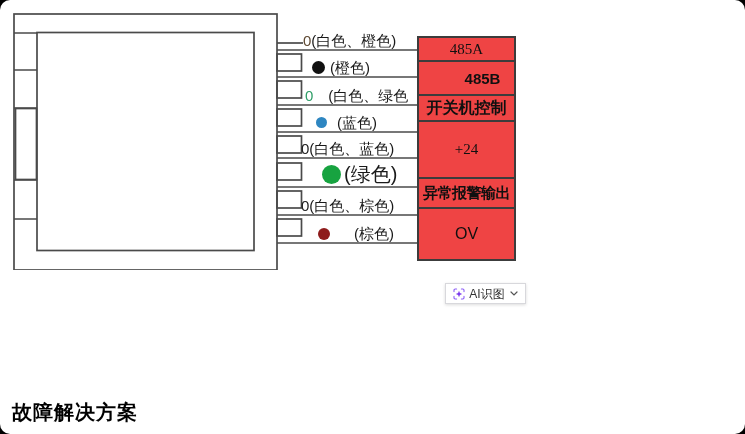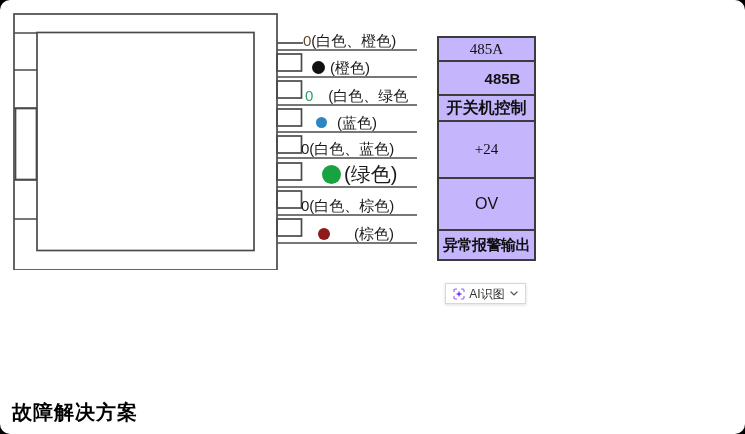--- a/index.html
+++ b/index.html
@@ -31,23 +31,23 @@
 
   .dot-2 { width:13px; height:13px; }
   .dot-4 { width:11px; height:11px; }
   .dot-6 { width:19px; height:19px; }
   .dot-8 { width:12px; height:12px; }
 
   
   .terminals { position:absolute; left:417px; top:36px; width:99px; }
   .tbox {
     box-sizing:border-box; width:99px; border:2px solid #3c3c3c;
-    margin-top:-2px; background:#c4b5fd;
+    margin-top:-2px; background:#ef4444;
     display:flex; align-items:center; justify-content:center;
-    font-size:15px; color:#101010; white-space:nowrap; overflow:hidden;margin-left:20px;
+    font-size:15px; color:#101010; white-space:nowrap; overflow:hidden;
   }
   .tbox:first-child { margin-top:0; }
   .t-485a { height:26px; font-family:"Liberation Serif", serif; }
   .t-485b { height:36px; font-weight:bold;padding-left:32px; }
   .t-ctrl { height:28px; font-weight:600; font-size:16px; }
   .t-24   { height:59px; font-family:"Liberation Serif", serif; }
   .t-alarm{ height:32px; font-weight:600; font-size:15px; letter-spacing:-0.5px; }
   .t-ov   { height:54px; font-size:16px; }
 
   
@@ -142,22 +142,22 @@
   <div class="wire-label wl-8">
     <span class="dot dot-8" style="background: rgb(142, 27, 27);"></span>
       <span>(棕色)</span>
   </div>
 
   <div class="terminals">
     <div class="tbox t-485a">485A</div>
     <div class="tbox t-485b">485B</div>
     <div class="tbox t-ctrl">开关机控制</div>
     <div class="tbox t-24">+24</div>
+    <div class="tbox t-alarm">异常报警输出</div>
     <div class="tbox t-ov">OV</div>
-    <div class="tbox t-alarm">异常报警输出</div>
   </div>
 
   <button class="ai-btn">
     <span style="display:flex;">
       <svg width="12" height="12" viewBox="0 0 12 12">
         <g fill="none" stroke="#8b5cf6" stroke-width="1.1" stroke-linecap="round">
           <path d="M1,3.6 V2.2 Q1,1 2.2,1 H3.6"></path>
           <path d="M8.4,1 H9.8 Q11,1 11,2.2 V3.6"></path>
           <path d="M11,8.4 V9.8 Q11,11 9.8,11 H8.4"></path>
           <path d="M3.6,11 H2.2 Q1,11 1,9.8 V8.4"></path>

